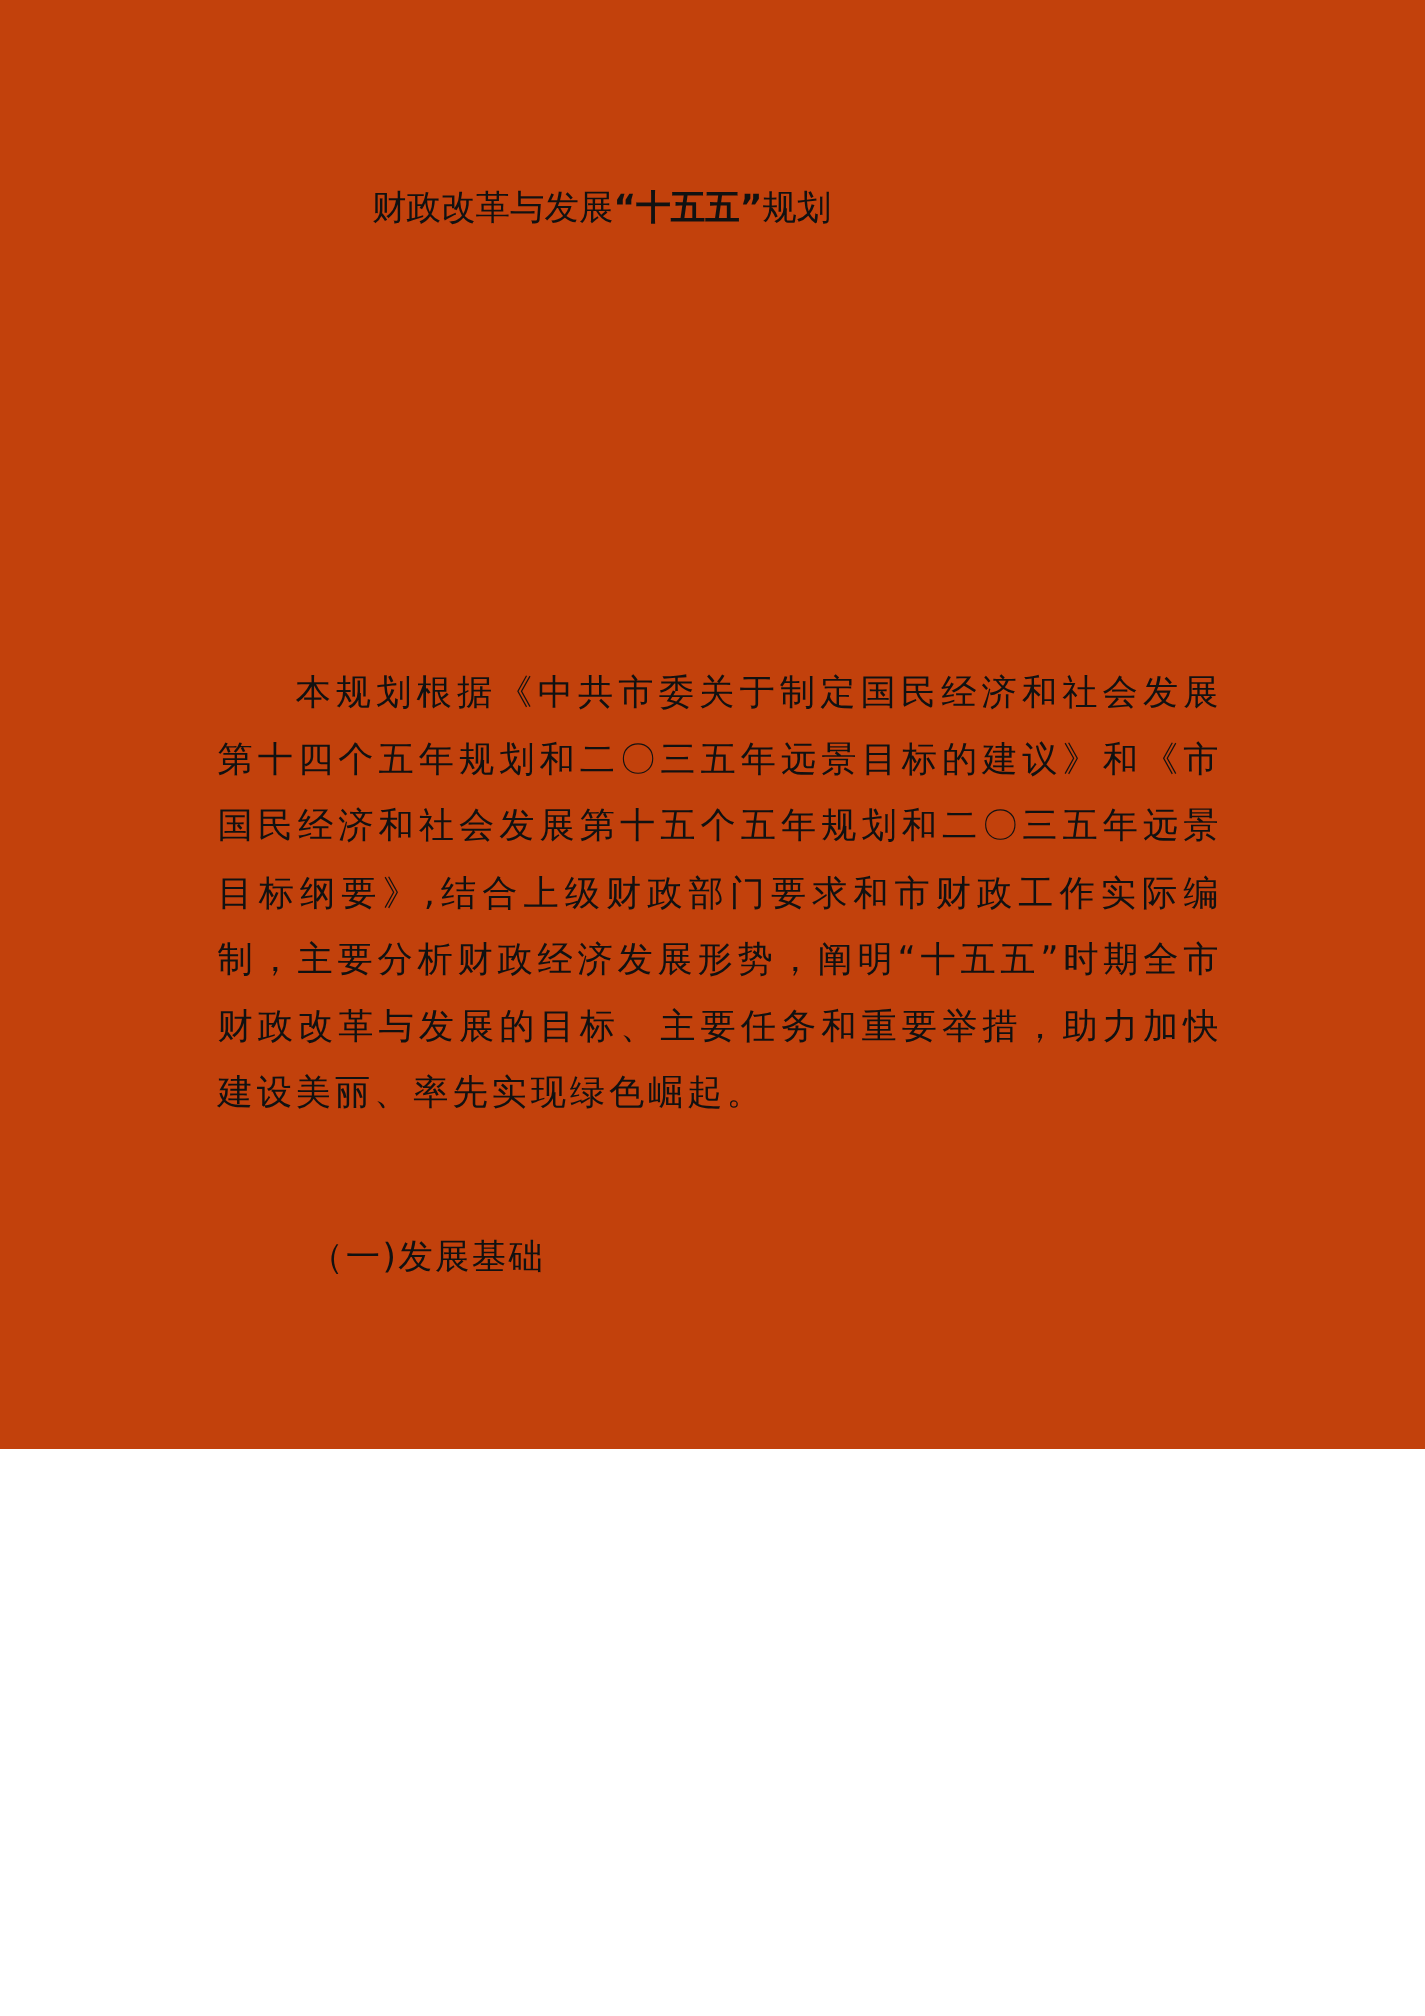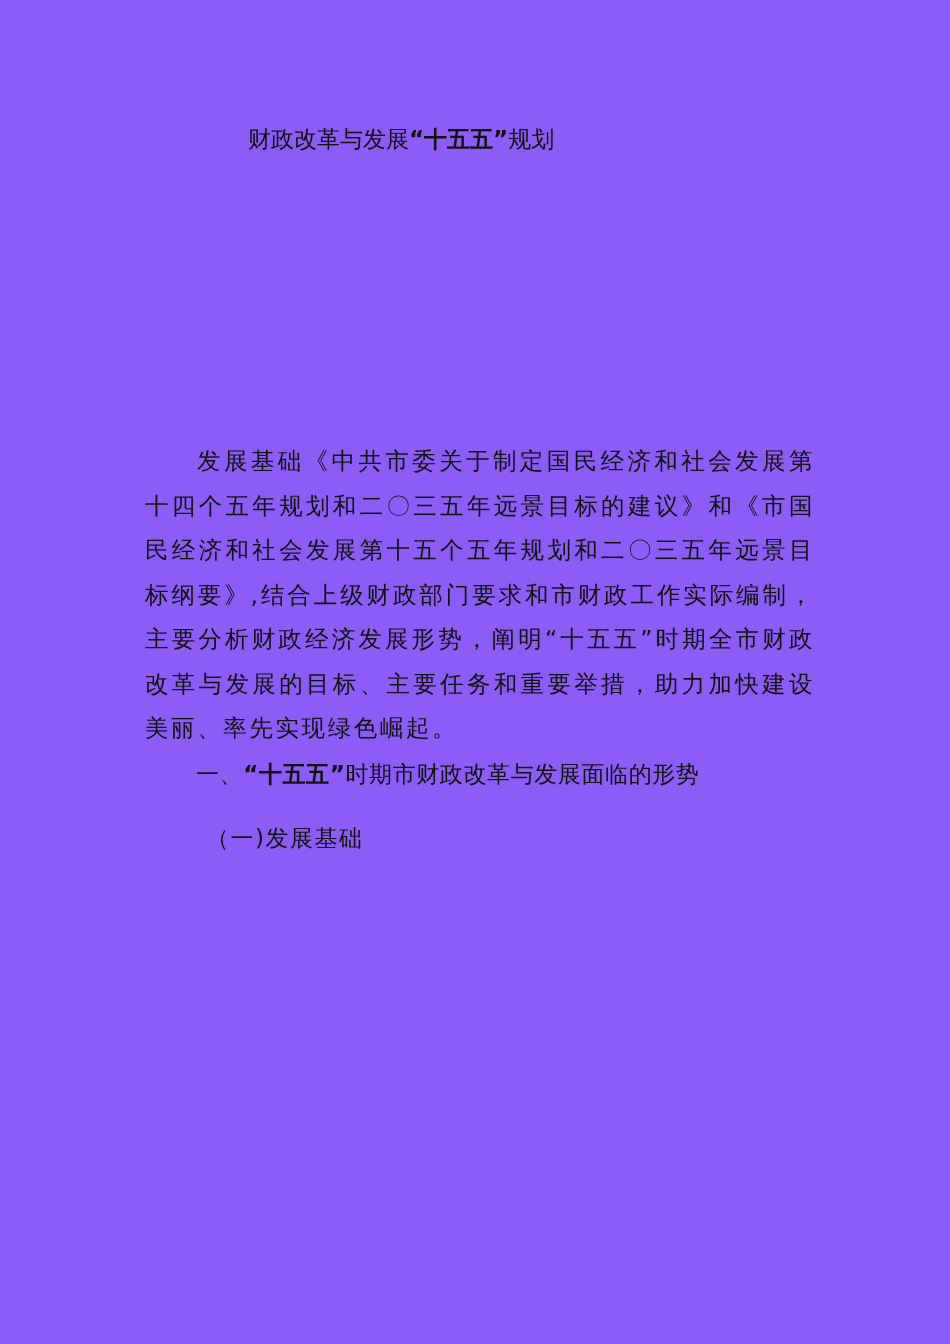--- a/index.html
+++ b/index.html
@@ -12,22 +12,22 @@
       height: 1344px;
       position: relative;
       overflow: hidden;
       font-family: "DejaVu Sans", "Liberation Sans", sans-serif;
       color: #111111;
     }
     .page {
       position: absolute;
       left: 0; top: 0;
       width: 950px;
-      height: 1344px;
-      background: #8b5cf6;
+      height: 966px;
+      background: #c2410c;
     }
     .doc-title {
       position: absolute;
       left: 248px;
       top: 122px;
       font-size: 23px;
       line-height: 34px;
       letter-spacing: 0px;
       white-space: nowrap;
       margin: 0;
@@ -74,20 +74,19 @@
     }
     .p-basis { top: 881px; }
   </style>
 </head>
 <body>
 
 <div class="page">
 
   <h1 class="doc-title"><span>财政改革与发展</span><span class="q">“十五五”</span><span>规划</span></h1>
 
-  <p class="para p-intro">发展基础《中共市委关于制定国民经济和社会发展第十四个五年规划和二〇三五年远景目标的建议》和《市国民经济和社会发展第十五个五年规划和二〇三五年远景目标纲要》,结合上级财政部门要求和市财政工作实际编制，主要分析财政经济发展形势，阐明“十五五”时期全市财政改革与发展的目标、主要任务和重要举措，助力加快建设美丽、率先实现绿色崛起。</p>
+  <p class="para p-intro">本规划根据《中共市委关于制定国民经济和社会发展第十四个五年规划和二〇三五年远景目标的建议》和《市国民经济和社会发展第十五个五年规划和二〇三五年远景目标纲要》,结合上级财政部门要求和市财政工作实际编制，主要分析财政经济发展形势，阐明“十五五”时期全市财政改革与发展的目标、主要任务和重要举措，助力加快建设美丽、率先实现绿色崛起。</p>
 
-  <h2 class="heading-1"><span>一、</span><span class="q">“十五五”</span><span>时期市财政改革与发展面临的形势</span></h2>
 
   <h3 class="heading-2">（一)发展基础</h3>
 
 
 </div>
 
 </body></html>

